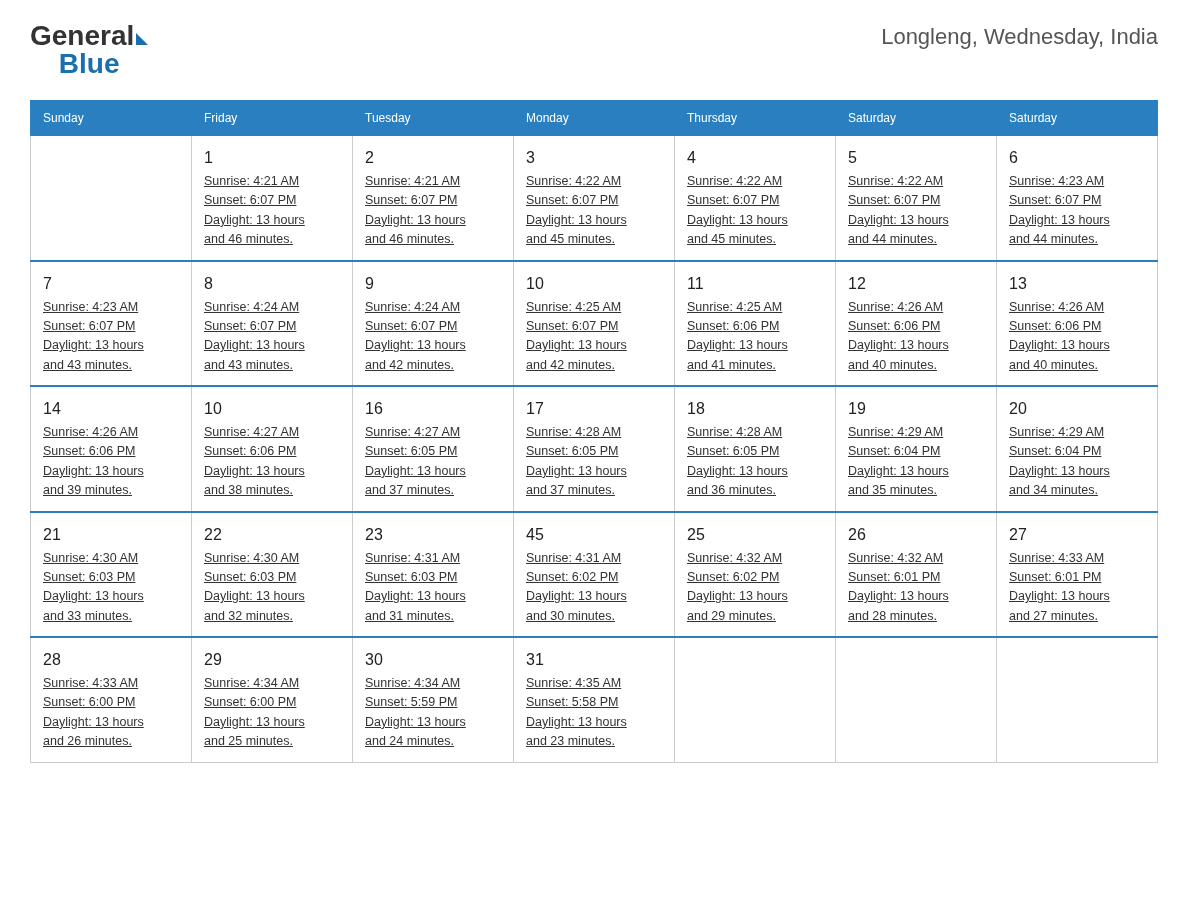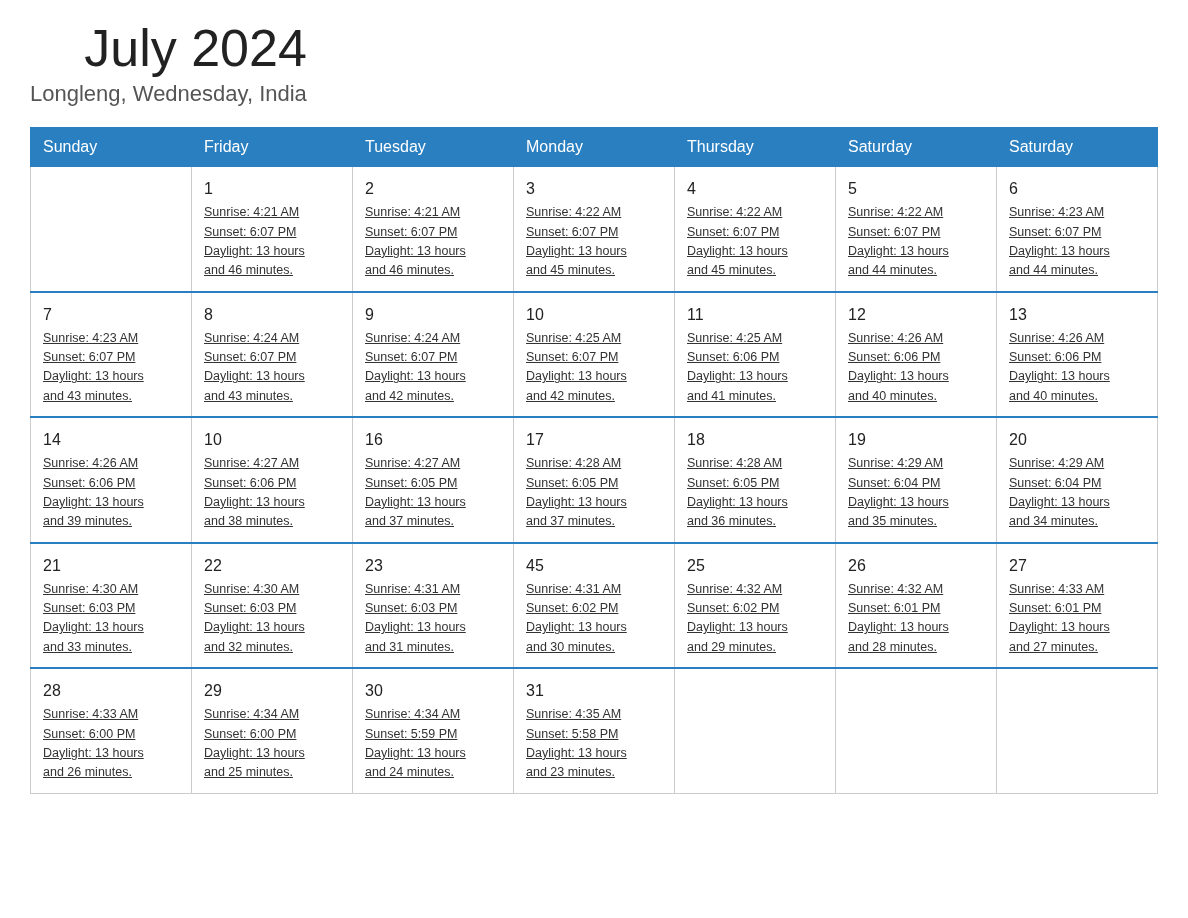--- a/index.html
+++ b/index.html
@@ -67,21 +67,21 @@
     .calendar-table {
       width: 100%;
       border-collapse: collapse;
       table-layout: fixed;
     }
     .calendar-table th {
       background-color: #2a7fc1;
       color: #fff;
       padding: 10px 12px;
       text-align: left;
-      font-size: 16px;
+      font-size: 12px;
       font-weight: normal;
       border: 1px solid #2a7fc1;
     }
     .calendar-table td {
       vertical-align: top;
       padding: 10px 12px;
       border: 1px solid #ccc;
       height: 110px;
       font-size: 13px;
       line-height: 1.5;
@@ -108,22 +108,30 @@
       border-top: 2px solid #2a7fc1;
     }
     .calendar-table thead tr th {
       border: 1px solid #2a7fc1;
     }
   </style>
 </head>
 <body>
 
 <div class="header">
+  <div class="logo-icon">
+    <div class="logo-top-row">
+      <span class="logo-text-general">General</span>
+      <div class="logo-triangle"></div>
+    </div>
+    <div class="logo-bottom-row">
+      <span class="logo-text-blue">Blue</span>
+    </div>
+  </div>
   <div class="title-section">
-    <div class="month-year">July 2024</div>
     <div class="location">Longleng, Wednesday, India</div>
   </div>
 </div>
 
 <table class="calendar-table">
   <thead>
     <tr>
     <th>Sunday</th>
         <th>Friday</th>
         <th>Tuesday</th>

